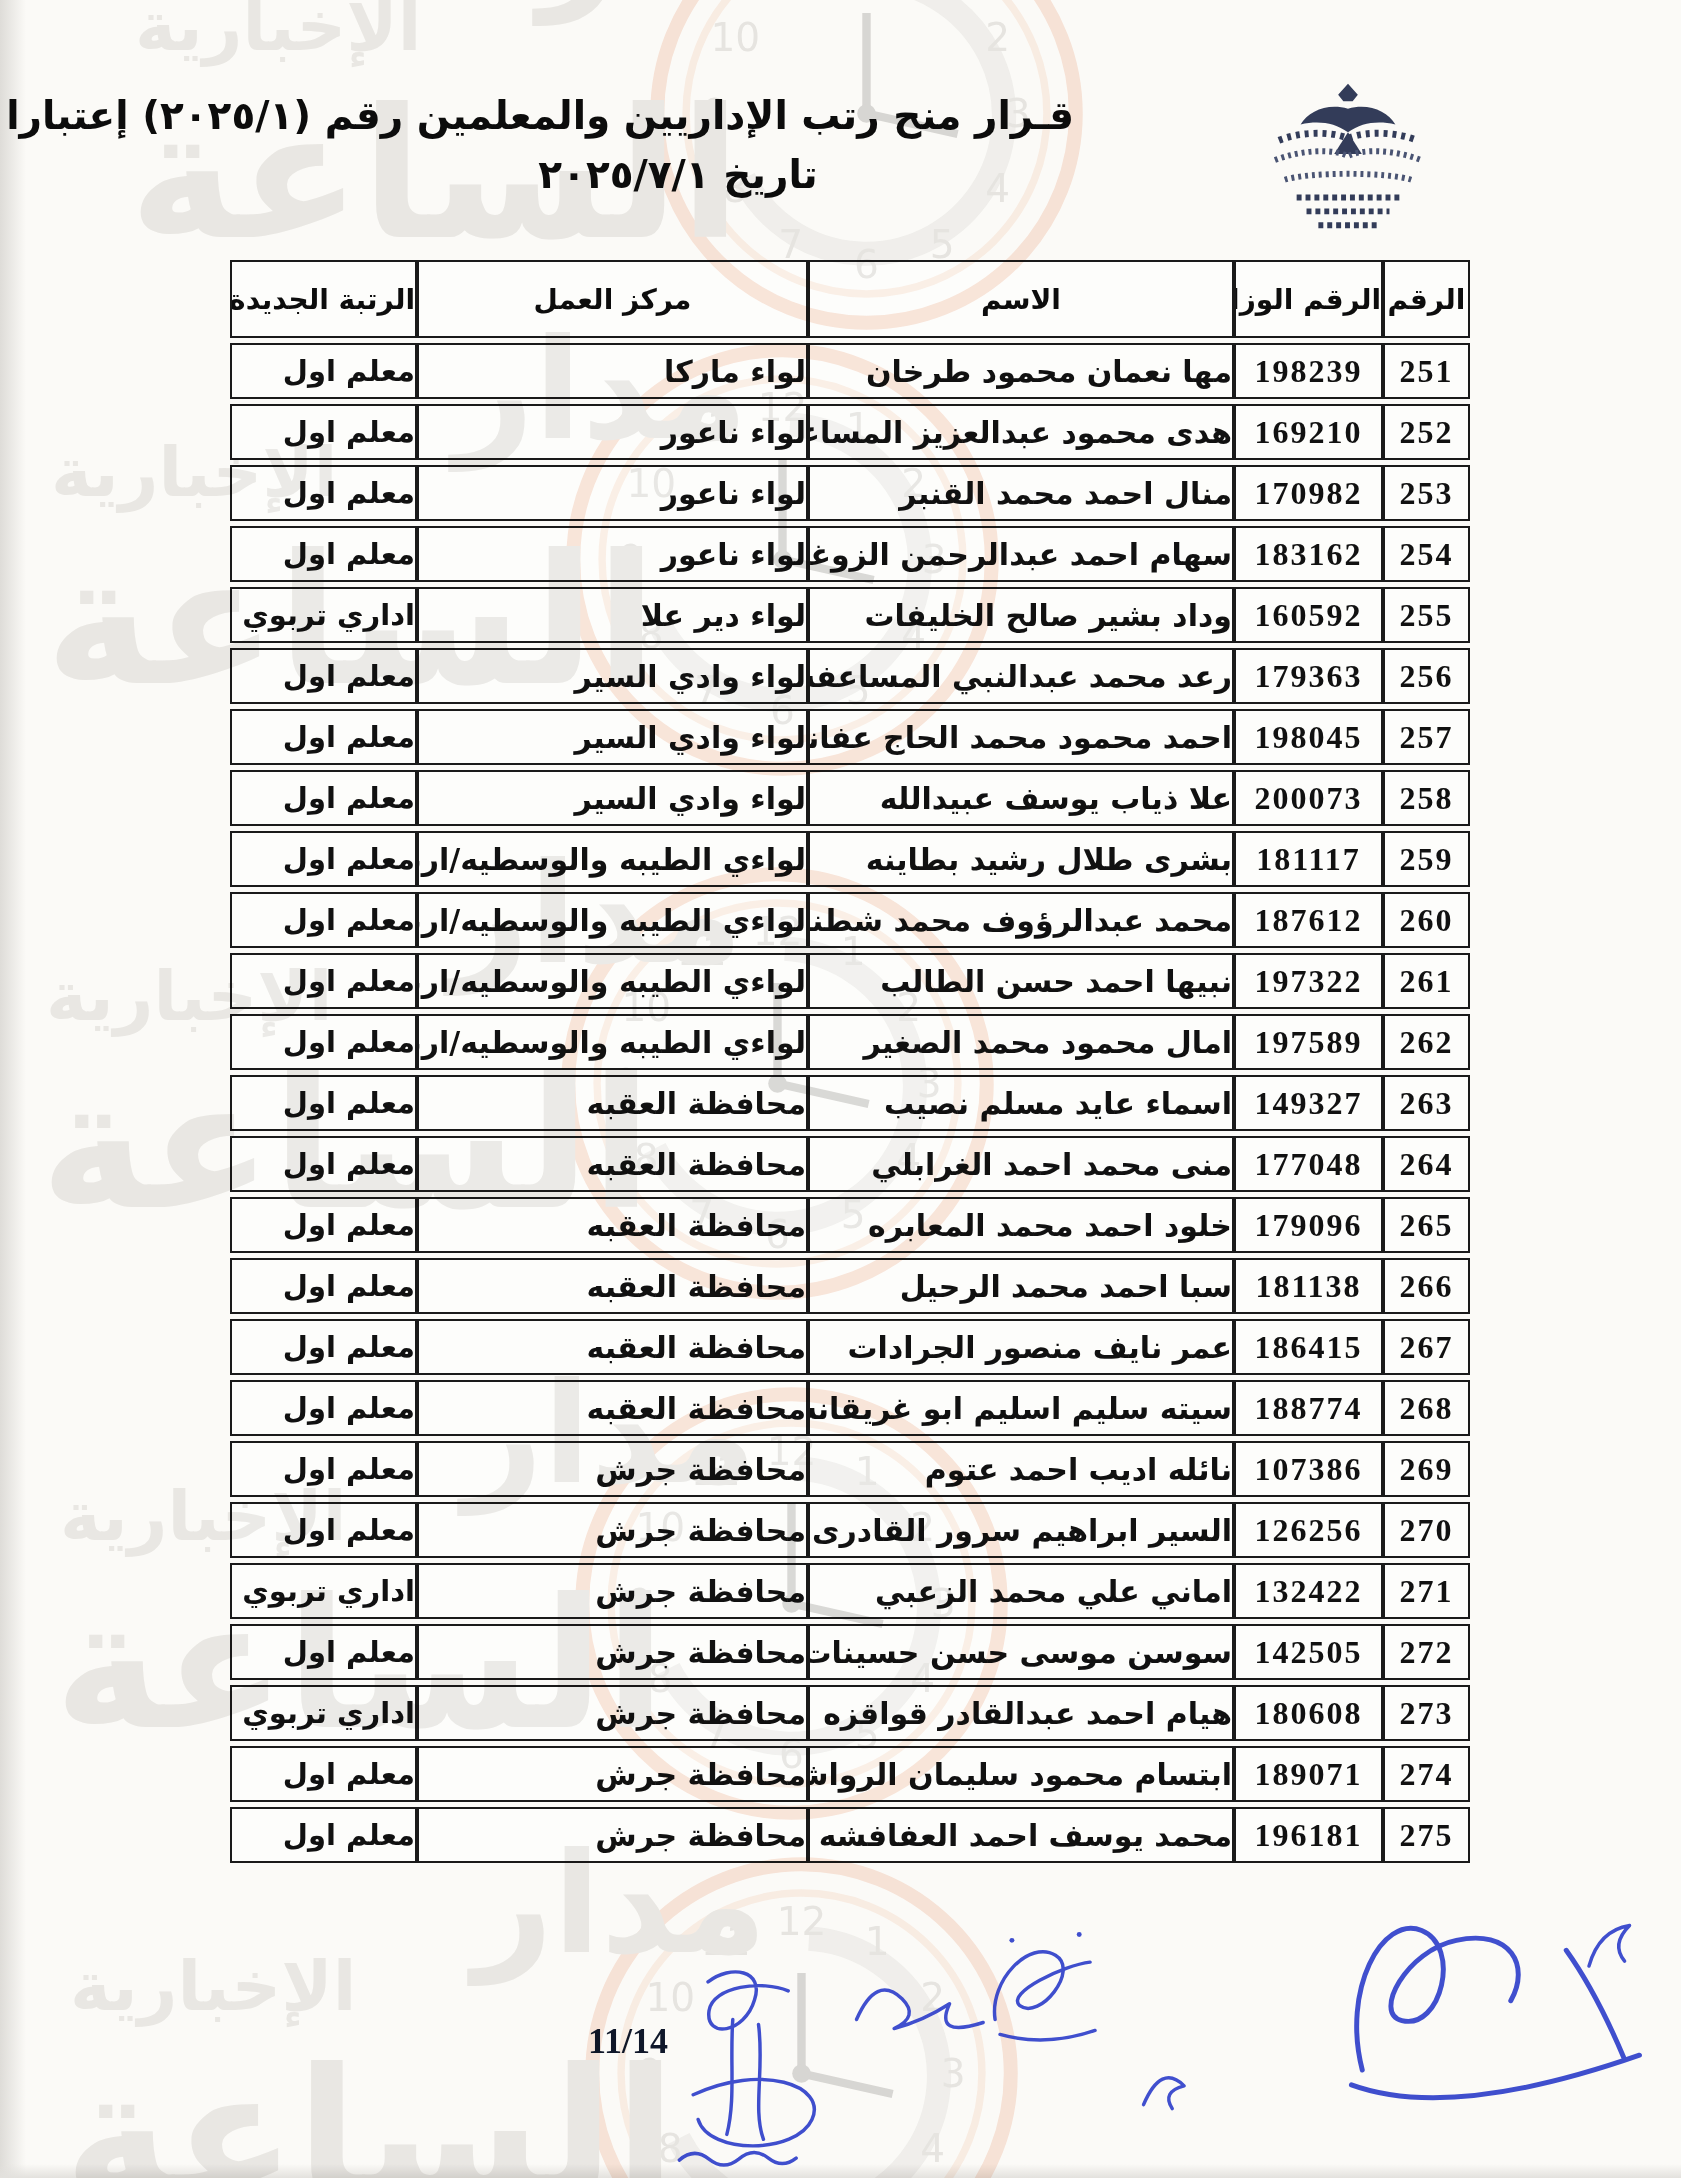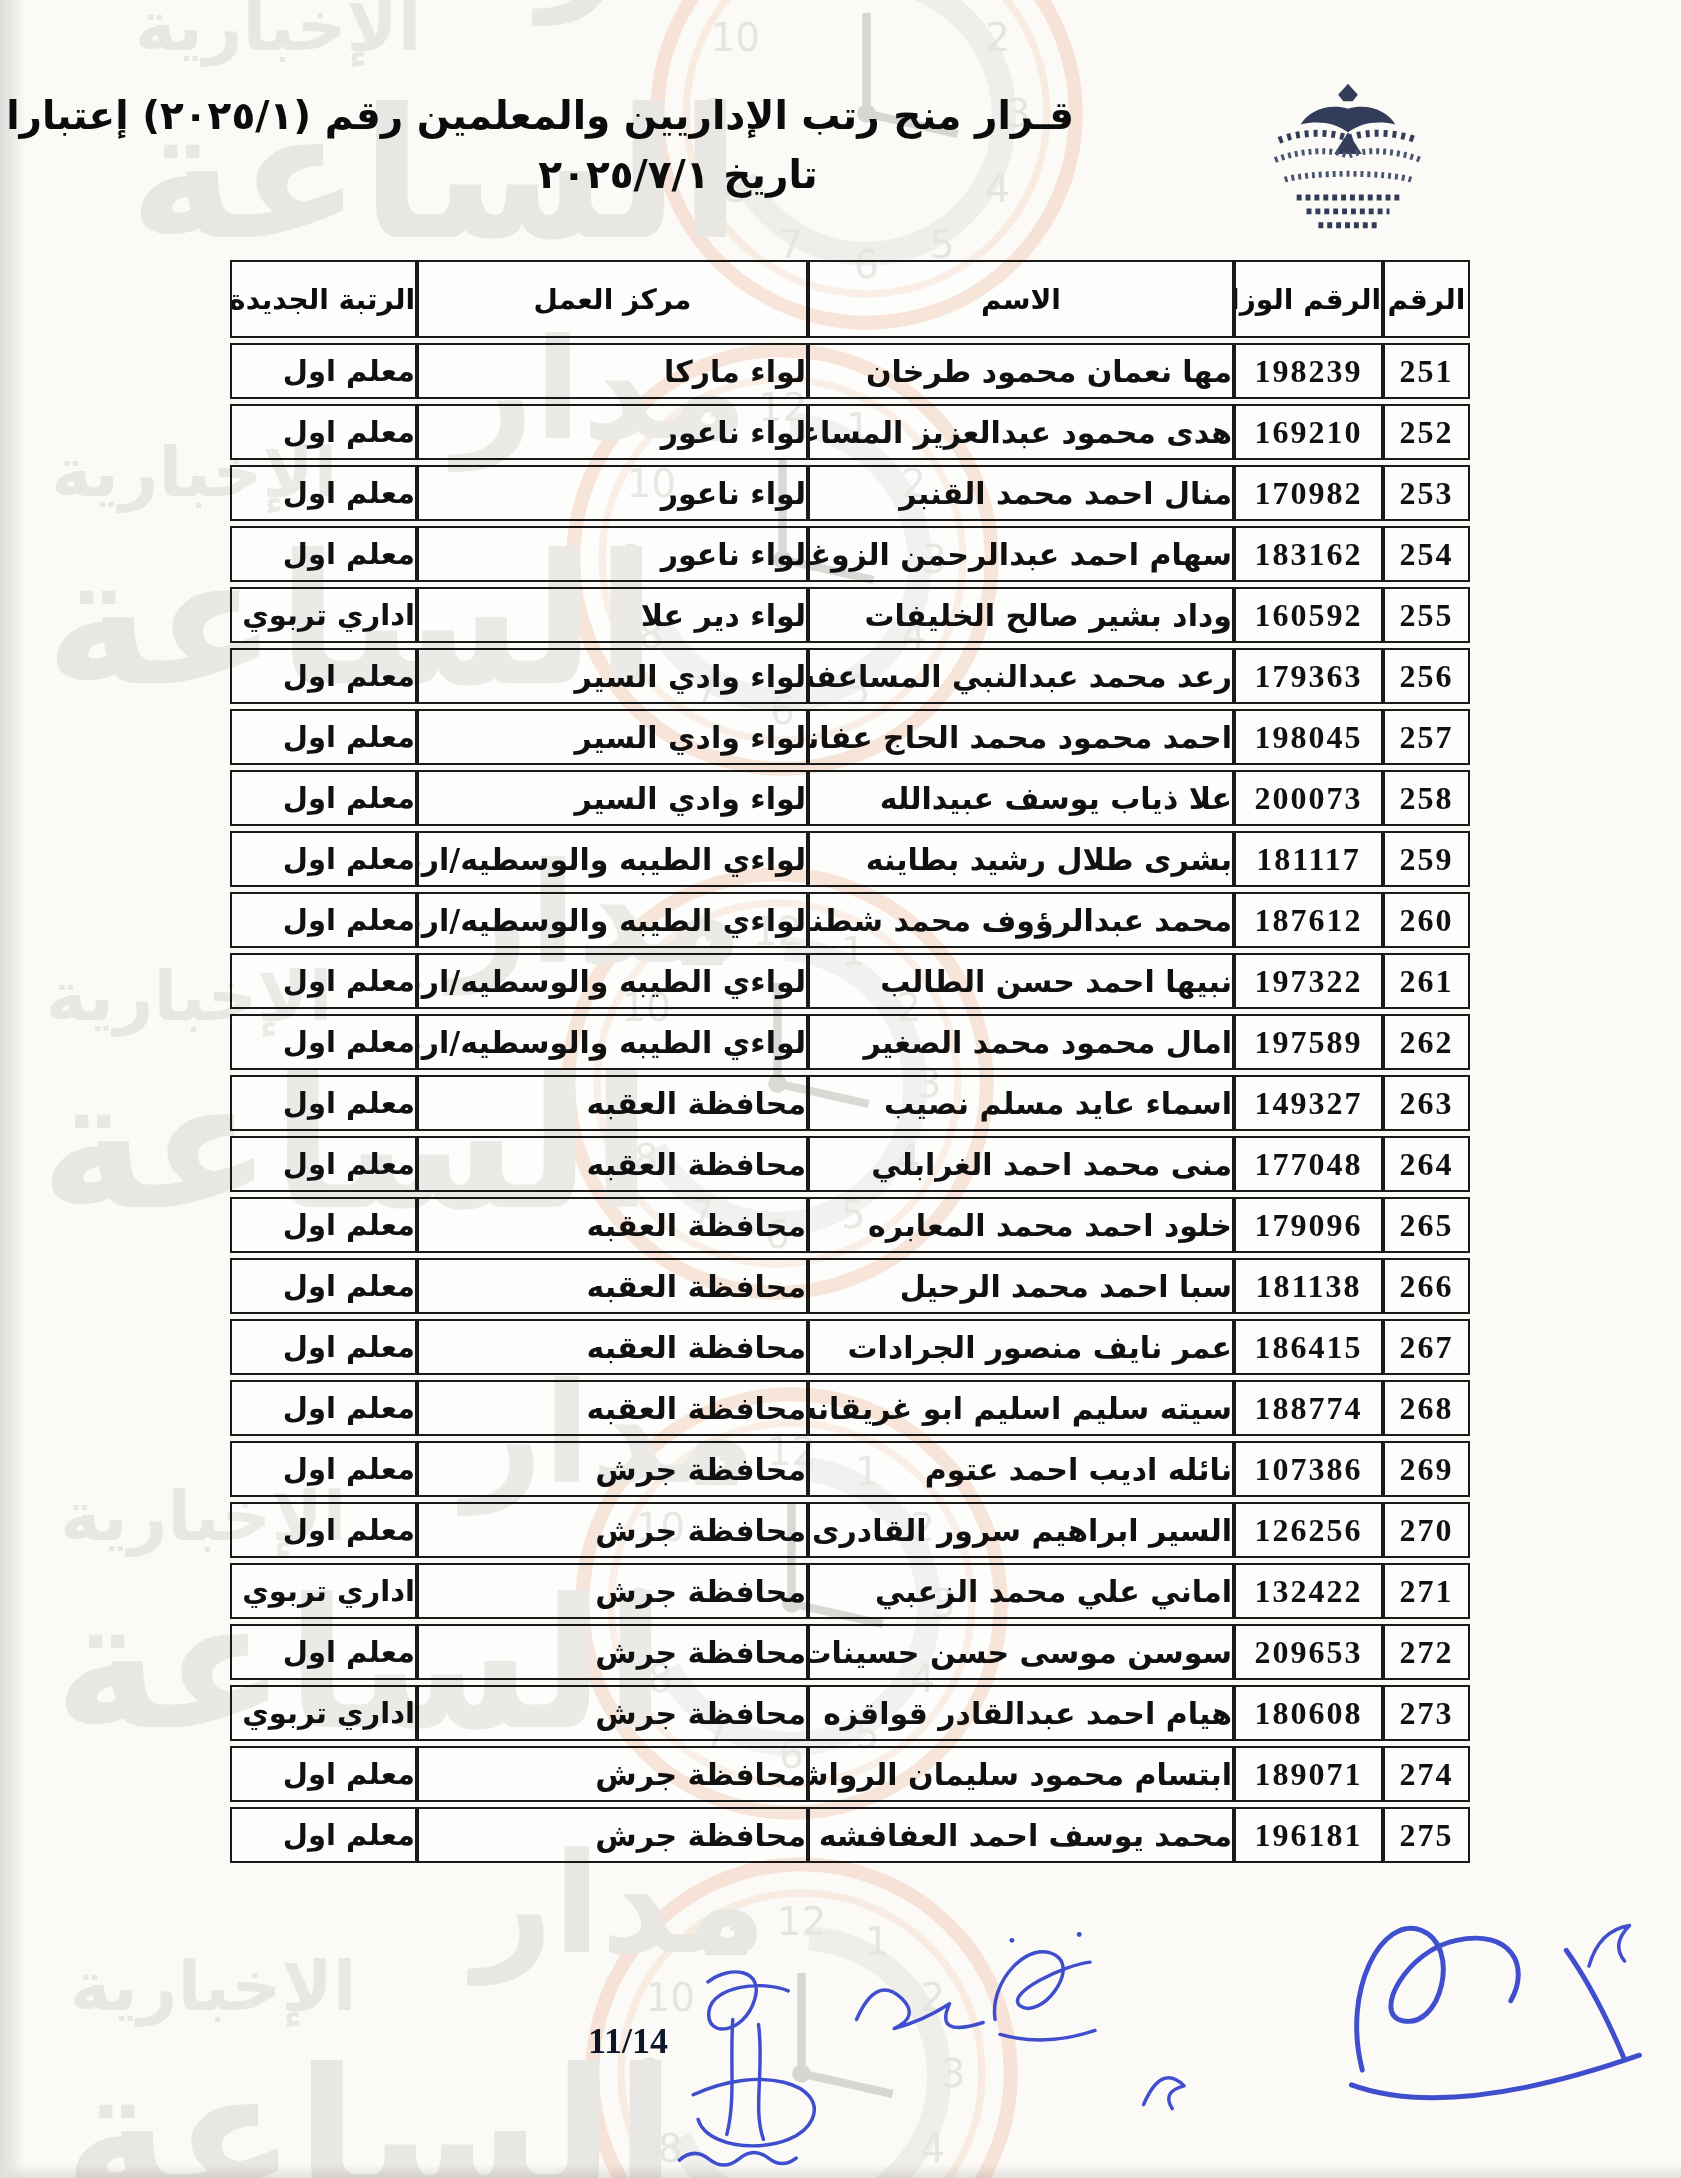--- a/index.html
+++ b/index.html
@@ -354,21 +354,21 @@
     </tr>
         <tr>
       <td class="num">271</td>
       <td class="ministry">132422</td>
       <td class="name">اماني علي محمد الزعبي</td>
       <td class="work">محافظة جرش</td>
       <td class="rank">اداري تربوي اول</td>
     </tr>
         <tr>
       <td class="num">272</td>
-      <td class="ministry">209653</td>
+      <td class="ministry">142505</td>
       <td class="name">سوسن موسى حسن حسينات</td>
       <td class="work">محافظة جرش</td>
       <td class="rank">معلم اول</td>
     </tr>
         <tr>
       <td class="num">273</td>
       <td class="ministry">180608</td>
       <td class="name">هيام احمد عبدالقادر قواقزه</td>
       <td class="work">محافظة جرش</td>
       <td class="rank">اداري تربوي اول</td>

